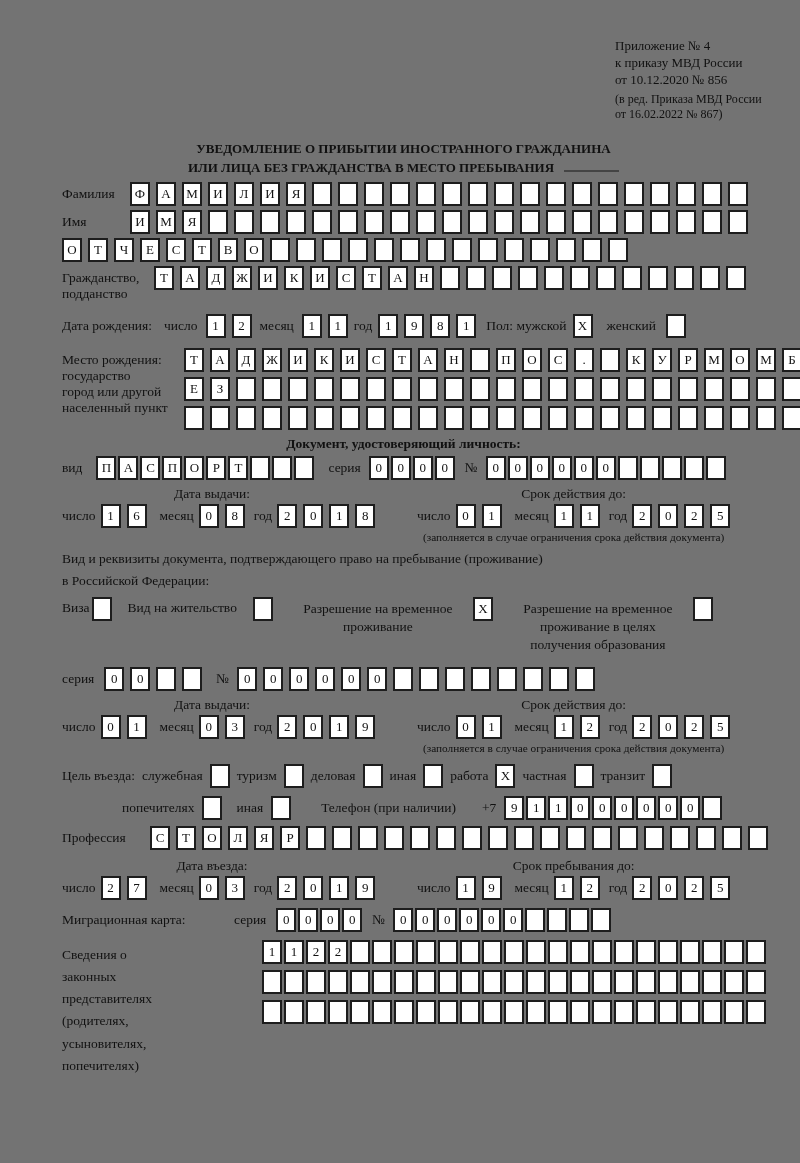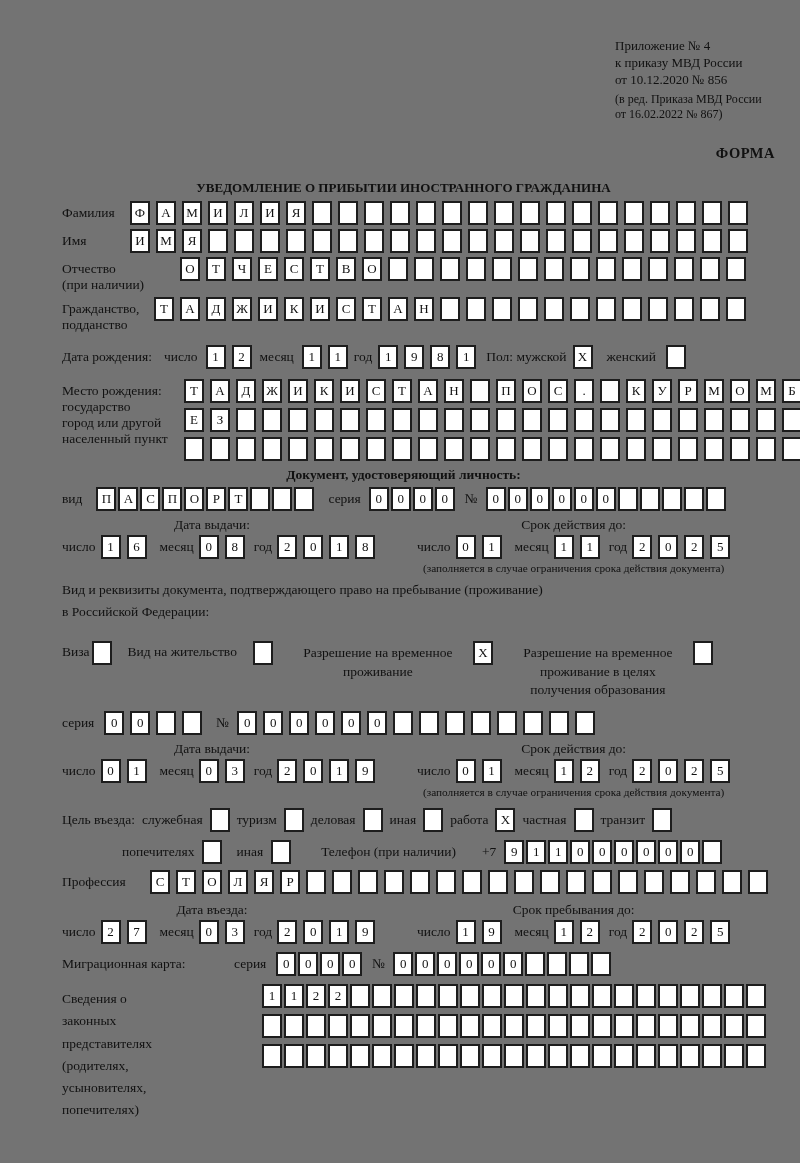--- a/index.html
+++ b/index.html
@@ -29,38 +29,38 @@
   .cells{display:flex;gap:6px;flex:none;}
   .cells.tight{gap:2px;}
   .row{display:flex;align-items:flex-start;margin-top:4px;}
   .row .lbl{font-size:13.5px;padding-top:4px;flex:none;}
   
   .datepair{display:flex;margin-top:6px;}
   .datecol{display:flex;flex-direction:column;}
   .datecol .dtitle{text-align:center;font-size:13.5px;margin-bottom:2px;}
   .dateline{display:flex;align-items:center;gap:5px;font-size:13.5px;}
   .note{font-size:11.3px;margin-top:3px;text-align:center;}
-  .permits{display:flex;align-items:flex-start;gap:2px;margin-top:21px;font-size:13.5px;}
+  .permits{display:flex;align-items:flex-start;gap:2px;margin-top:8px;font-size:13.5px;}
   .permits .optxt{text-align:center;line-height:1.35;}
   .pad-top{padding-top:3px;}
 </style>
 </head>
 <body>
 
 <div class="page">
 
   <div class="hdr preline">Приложение № 4
 к приказу МВД России
 от 10.12.2020 № 856</div>
   <div class="hdr-sub preline">(в ред. Приказа МВД России
 от 16.02.2022 № 867)</div>
-  <div class="forma">ФОРМА</div>
 
   <div class="title">
     <div>УВЕДОМЛЕНИЕ О ПРИБЫТИИ ИНОСТРАННОГО ГРАЖДАНИНА</div>
+    <div><span>ИЛИ ЛИЦА БЕЗ ГРАЖДАНСТВА В МЕСТО ПРЕБЫВАНИЯ</span><span class="uline"></span></div>
   </div>
 
 
   <div class="row">
     <span class="lbl" style="width:68px">Фамилия</span>
     <span class="cells">
         <span class="cell">Ф</span>
         <span class="cell">А</span>
         <span class="cell">М</span>
         <span class="cell">И</span>
@@ -111,22 +111,20 @@
         <span class="cell"></span>
         <span class="cell"></span>
         <span class="cell"></span>
         <span class="cell"></span>
         <span class="cell"></span>
         <span class="cell"></span>
       </span>
   </div>
 
   <div class="row">
-    <span class="lbl preline" style="width:118px">Отчество
-(при наличии)</span>
     <span class="cells">
         <span class="cell">О</span>
         <span class="cell">Т</span>
         <span class="cell">Ч</span>
         <span class="cell">Е</span>
         <span class="cell">С</span>
         <span class="cell">Т</span>
         <span class="cell">В</span>
         <span class="cell">О</span>
         <span class="cell"></span>

